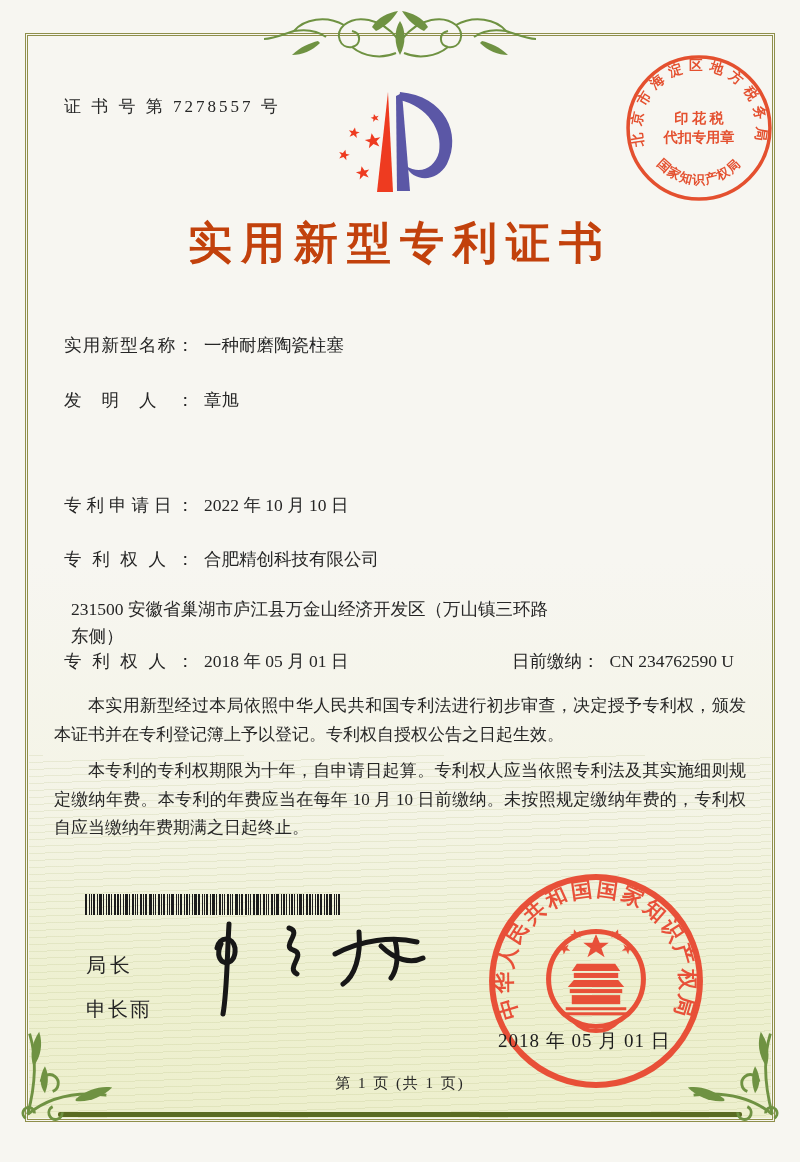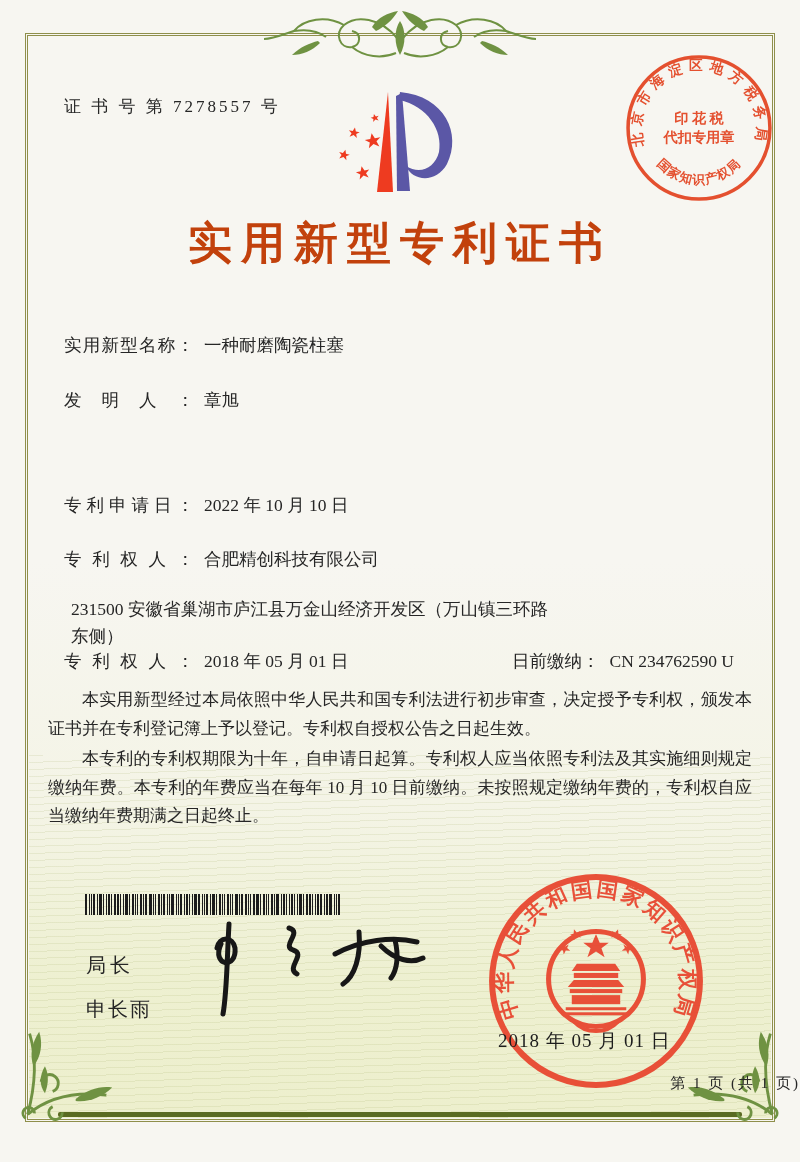--- a/index.html
+++ b/index.html
@@ -22,33 +22,33 @@
     font-size:44px;font-weight:bold;letter-spacing:9px;color:#c2410c;}
 
   .row{position:absolute;left:64px;font-size:17.5px;line-height:27px;display:flex;}
   .lbl{display:inline-block;width:130px;text-align:justify;text-align-last:justify;flex:none;}
   .val{margin-left:10px;}
   .addr-val{width:478px;margin-left:7px;}
   .grant-right{position:absolute;left:448px;top:0;display:flex;font-size:17.5px;}
 
   .body-text{position:absolute;left:46px;top:684px;width:708px;
     font-size:17px;line-height:28.5px;text-align:justify;}
-  .body-text p{margin:2px;text-indent:2em;}
+  .body-text p{margin:8px;text-indent:2em;}
 
   .barcode{position:absolute;left:85px;top:894px;width:288px;height:21px;font-size:0;}
   .barcode i{display:inline-block;height:100%;background:#1c1c1c;}
 
   .signer-title{position:absolute;left:86px;top:952px;font-size:20px;letter-spacing:4px;}
   .signer-name{position:absolute;left:86px;top:996px;font-size:20px;letter-spacing:2px;}
   .signature{position:absolute;left:185px;top:912px;}
 
   .stamp{position:absolute;left:623px;top:52px;}
   .seal{position:absolute;left:485px;top:870px;}
   .seal-date{position:absolute;left:498px;top:1028px;font-size:19px;letter-spacing:1px;color:#1d1d1d;}
-  .footer{position:absolute;left:0;top:1074px;width:100%;text-align:right;font-size:15px;letter-spacing:2px;}
+  .footer{position:absolute;left:0;top:1074px;width:100%;text-align:center;font-size:15px;letter-spacing:2px;}
 
   .ornament-top{position:absolute;left:262px;top:8px;}
   .flourish-bl{position:absolute;left:20px;top:1026px;}
   .flourish-br{position:absolute;right:20px;top:1026px;transform:scaleX(-1);}
 
   svg text{font-family:"Liberation Serif","DejaVu Serif",serif;}
 </style>
 </head>
 <body>
 

